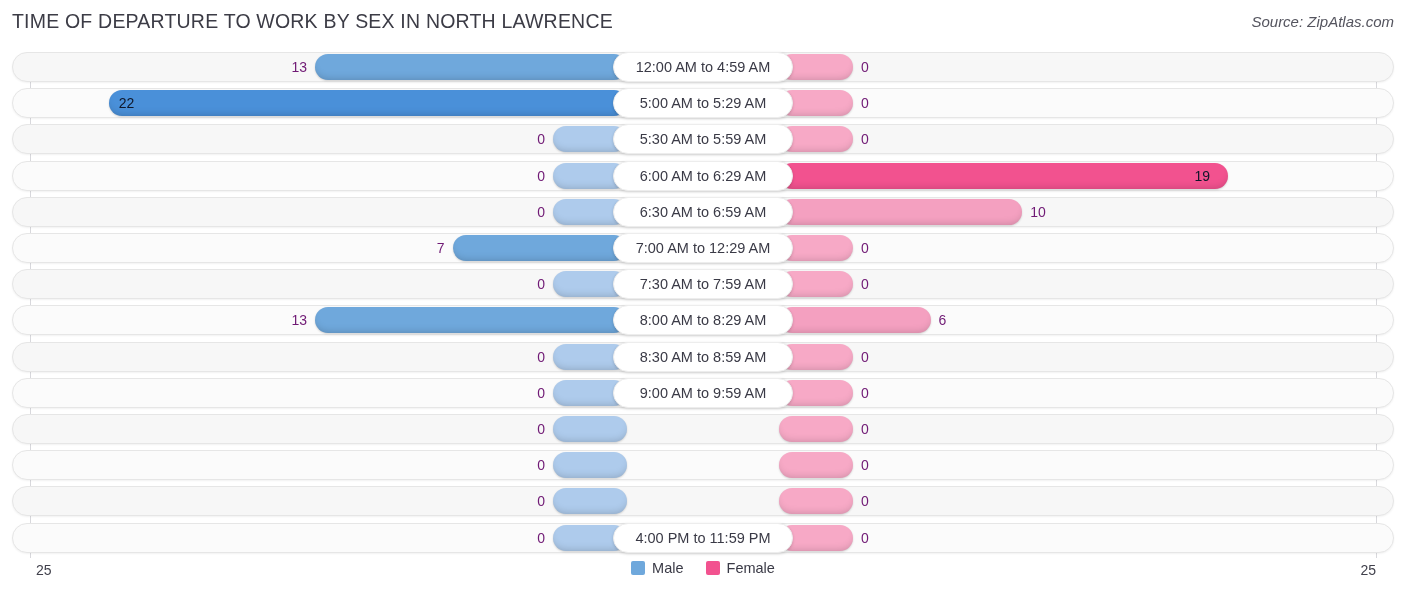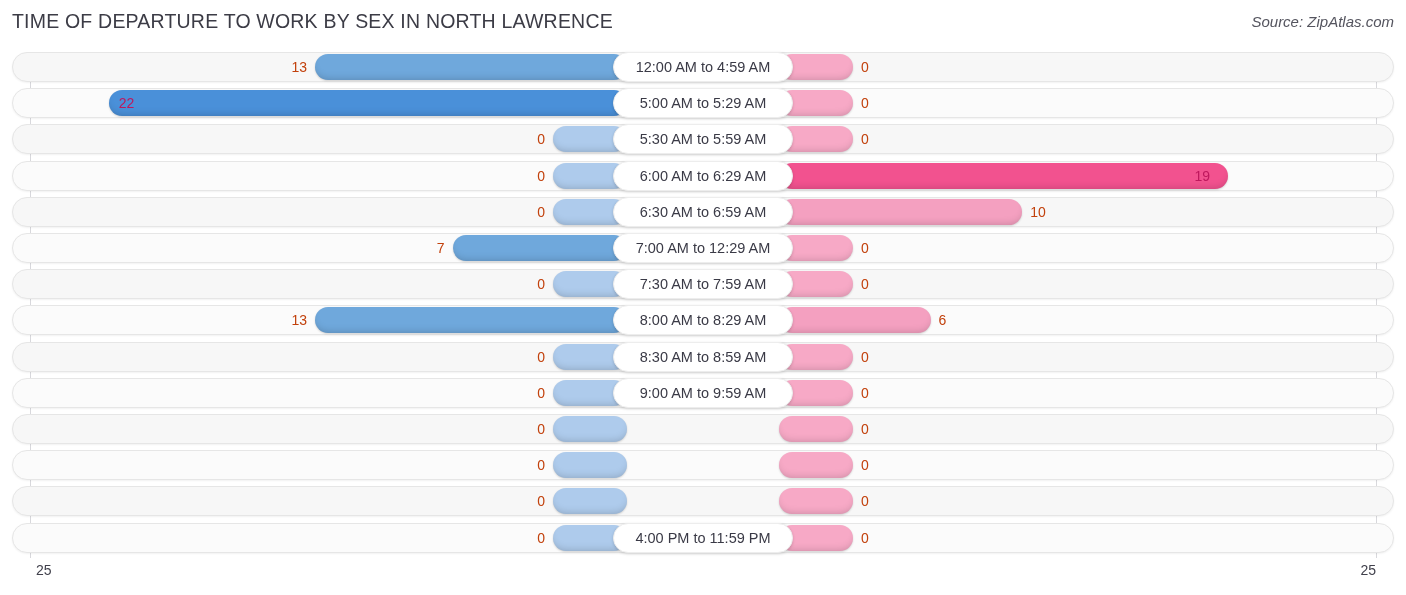--- a/index.html
+++ b/index.html
@@ -61,23 +61,23 @@
   .bar.female{
     background:#f4a0c0;
     box-shadow:inset 0 -5px 9px -5px rgba(0,0,0,.20), 0 1px 2px rgba(0,0,0,.16);
   }
   .bar.female.strong{background:#f2528f;}
   .bar.female.zero{background:#f7a9c6;}
 
   
   .val{
     position:absolute;top:2px;height:26px;line-height:26px;
-    font-size:14px;white-space:nowrap;color:#c2410c;
-  }
-  .val.inside{color:#be185d;}
+    font-size:14px;white-space:nowrap;color:#701a75;
+  }
+  .val.inside{color:#0f172a;}
 
   
   .cat{
     position:absolute;top:0px;height:30px;line-height:29px;
     left:613px;width:180px;
     background:#ffffff;
     border:1px solid #ededed;
     border-radius:15px;
     box-shadow:0 1px 3px rgba(0,0,0,.16);
     text-align:center;
@@ -219,14 +219,24 @@
         <div class="val" style="left: 503px; width: 30px; text-align: right;">0</div>
         <div class="bar female zero" style="left: 767px; width: 74px;"></div>
         <div class="val" style="left: 849px;">0</div>
         <div class="cat" style="left: 601px;">4:00 PM to 11:59 PM</div>
       </div>
     </div>
 
   <div class="axis-val left">25</div>
   <div class="axis-val right">25</div>
 
+  <div class="legend" id="legend">
+      <div class="legend-item">
+        <span class="swatch" style="background: rgb(111, 168, 220);"></span>
+        <span>Male</span>
+      </div>
+      <div class="legend-item">
+        <span class="swatch" style="background: rgb(242, 82, 143);"></span>
+        <span>Female</span>
+      </div>
+    </div>
 
 </div>
 
 </body></html>

